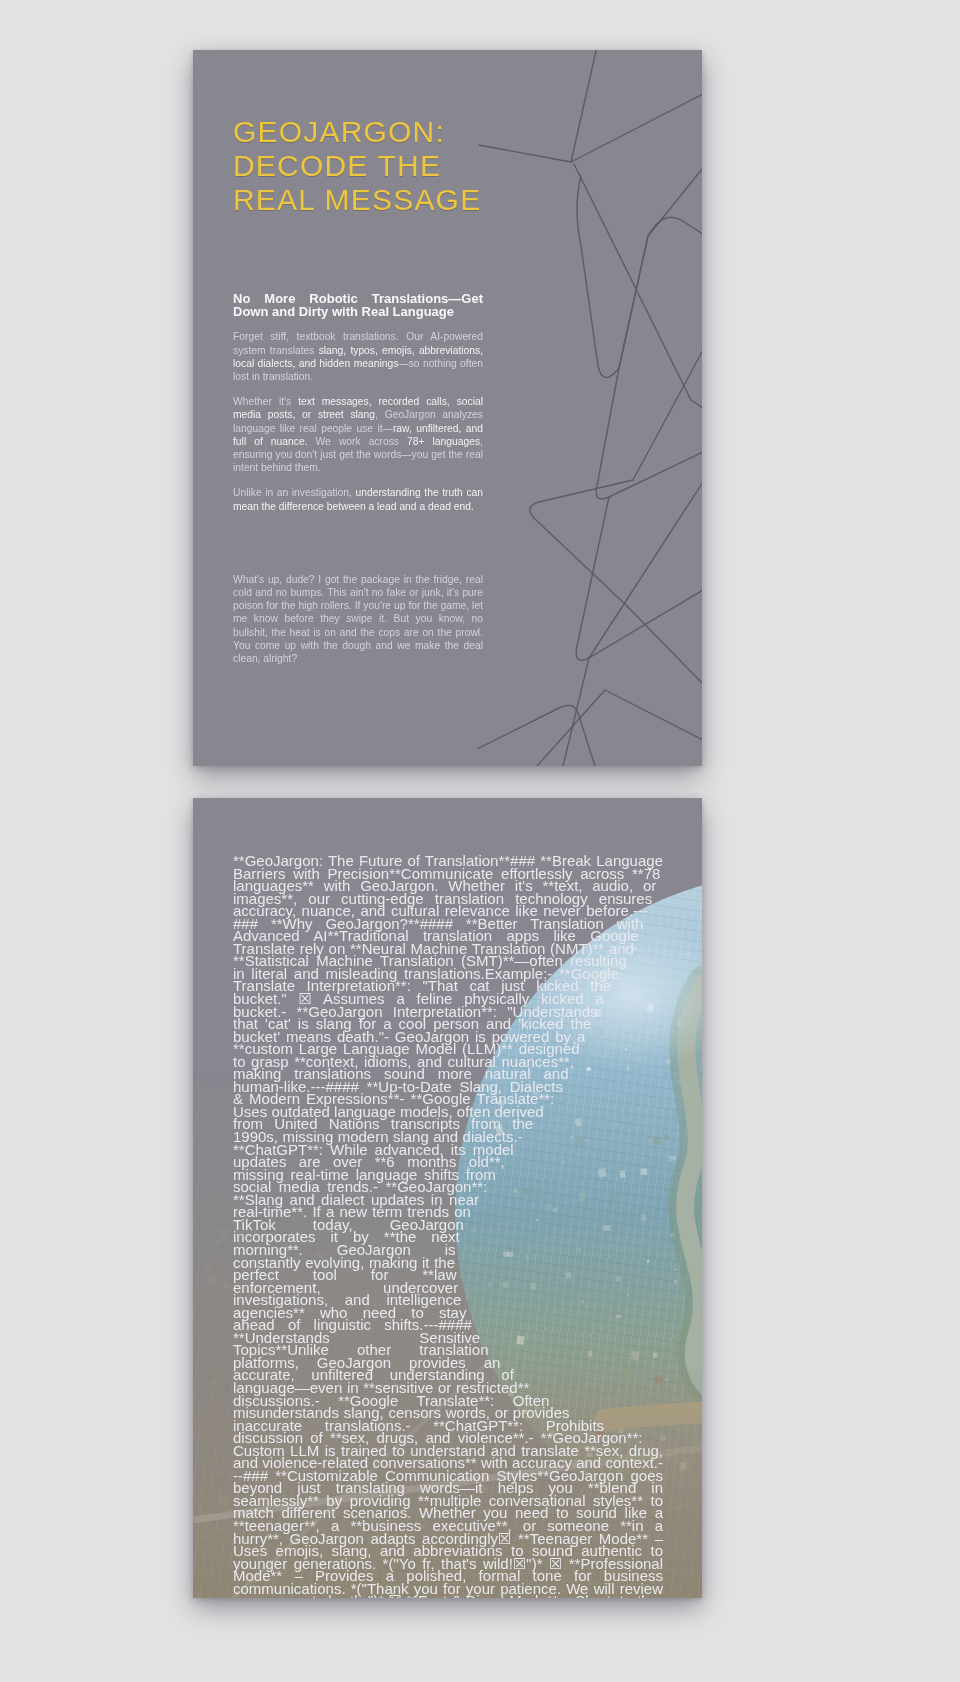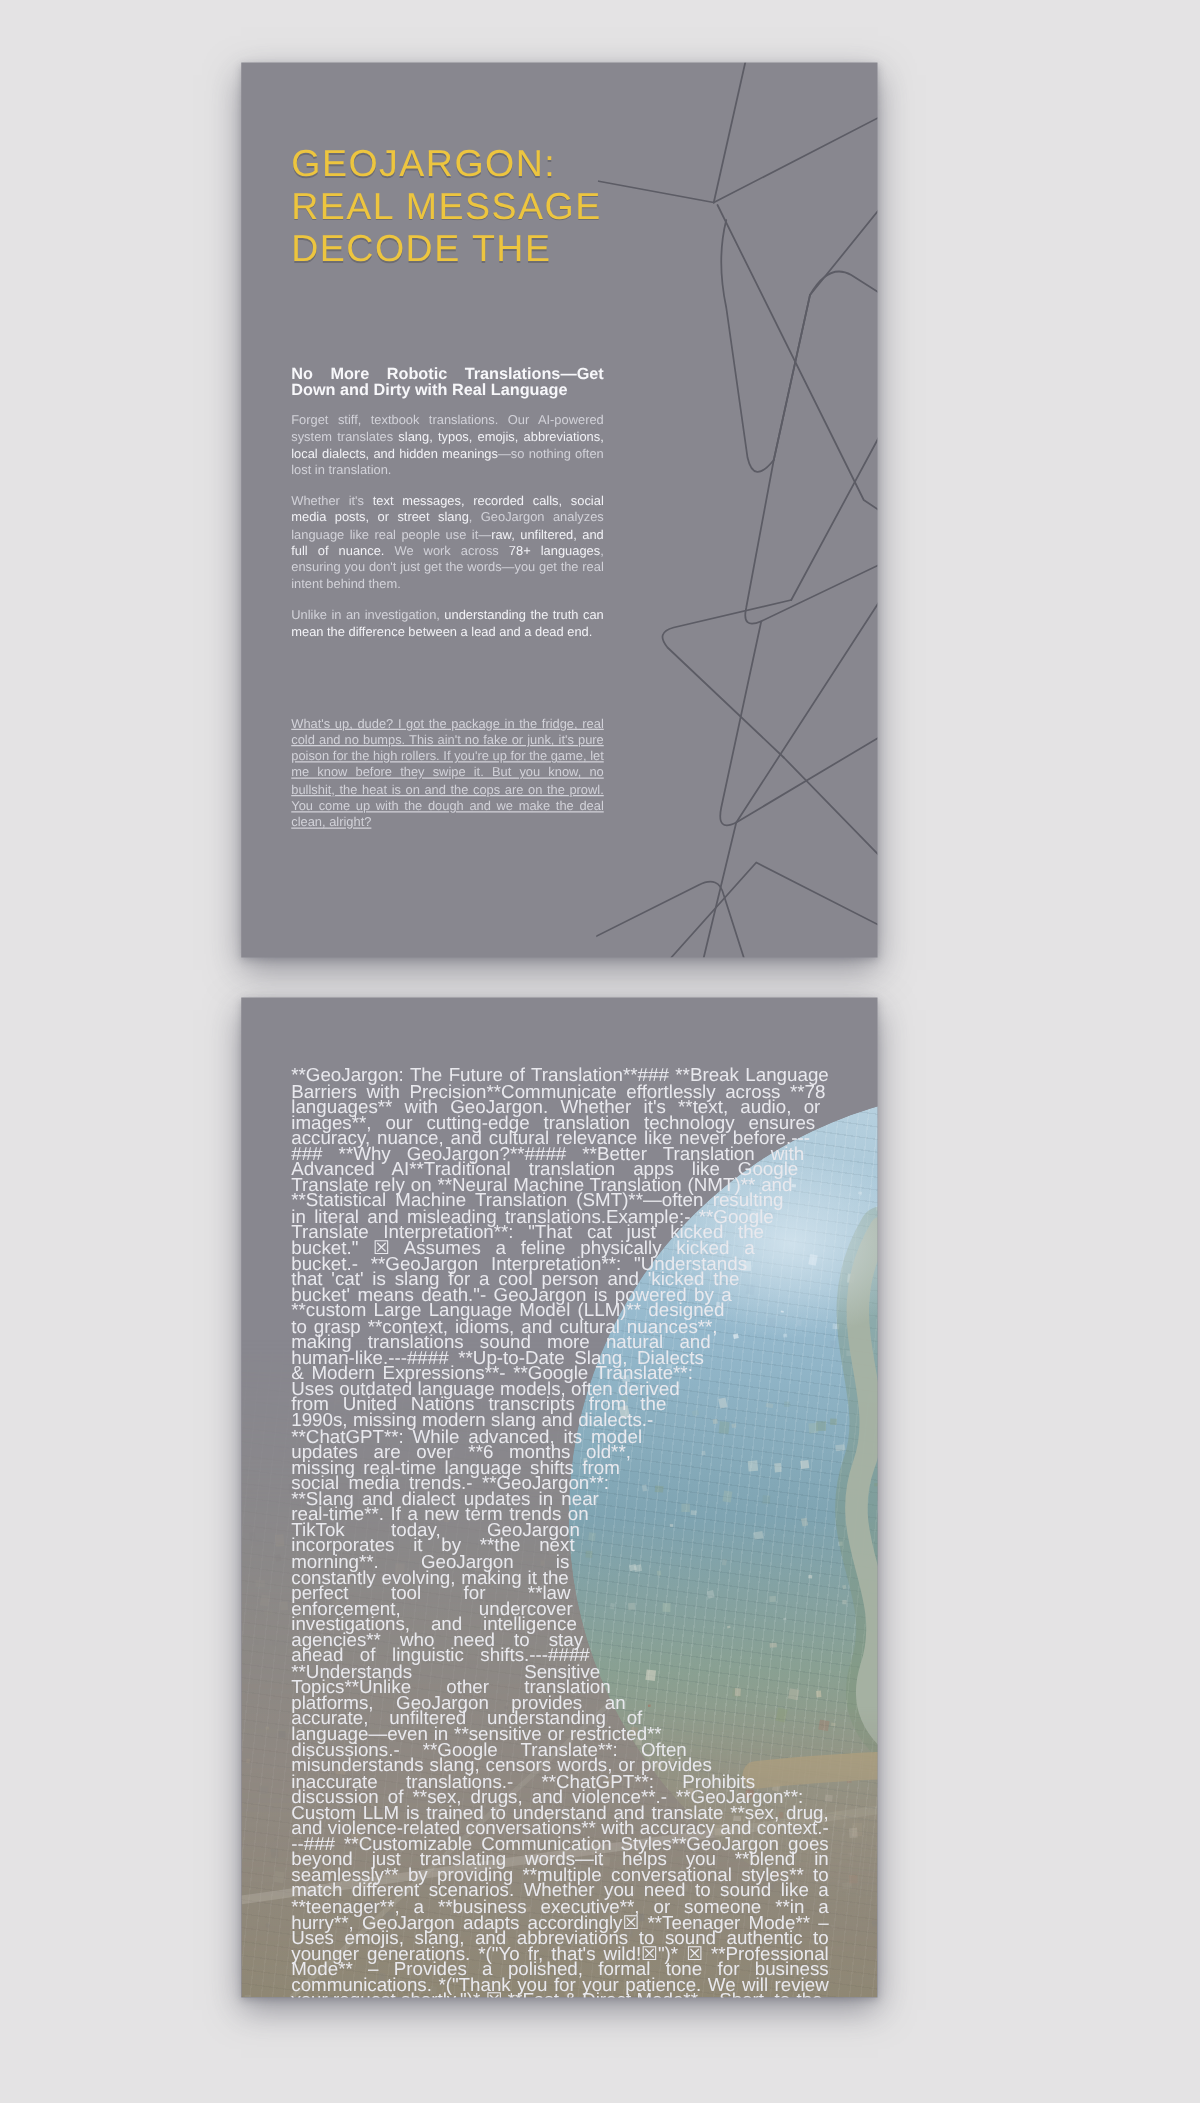--- a/index.html
+++ b/index.html
@@ -17,21 +17,21 @@
   .page2{top:798px;height:800px;}
 
   
   .p1-col{position:absolute;left:40px;top:65px;width:250px;}
   .p1-title{margin:0;font-size:30px;line-height:34px;font-weight:normal;
     color:#edc53f;letter-spacing:1.2px;text-shadow:0 1px 0 rgba(60,60,66,.35);}
   .p1-sub{margin:75px 0 0 0;font-size:13px;line-height:13.2px;font-weight:bold;
     color:#f7f7fa;text-align:justify;}
   .p1-body p{margin:12px 0 0 0;font-size:10.3px;line-height:13.2px;
     color:#d2d2d9;text-align:justify;}
-  .p1-body p.example{margin-top:60px;text-decoration:underline;}
+  .p1-body p.example{margin-top:60px;}
   .p1-body .b{font-weight:normal;color:#f2f2f6;}
   .lineart{position:absolute;right:0;top:0;width:225px;height:716px;}
 
   
   .p2-faint{position:absolute;inset:0;
     background:
       repeating-linear-gradient(96deg, rgba(255,255,255,.05) 0 1px, transparent 1px 9px),
       repeating-linear-gradient(8deg, rgba(50,45,38,.06) 0 1px, transparent 1px 11px),
       linear-gradient(180deg,#8b8a90 0%,#8e8a80 55%,#93897a 80%,#90876f 100%);
     -webkit-mask-image:linear-gradient(180deg,transparent 0%,transparent 34%,rgba(0,0,0,.55) 62%,rgba(0,0,0,.85) 100%);
@@ -84,22 +84,22 @@
       <path d="M112,608 L86,716"></path>
       <path d="M150,556 L226,634"></path>
       <path d="M-2,700 L82,658 Q98,650 102,666 L118,716"></path>
       <path d="M60,716 L128,640 L226,690"></path>
     </g>
   </svg>
 
   <div class="p1-col">
     <h1 class="p1-title">
       <div>GEOJARGON:</div>
+      <div>DECODE THE</div>
       <div>REAL MESSAGE</div>
-      <div>DECODE THE</div>
     </h1>
     <p class="p1-sub">No More Robotic Translations—Get Down and Dirty with Real Language</p>
     <div class="p1-body">
       <p><span>Forget stiff, textbook translations. Our AI-powered system translates </span><span class="b">slang, typos, emojis, abbreviations, local dialects, and hidden meanings</span><span>—so nothing often lost in translation.</span></p>
       <p><span>Whether it's </span><span class="b">text messages, recorded calls, social media posts, or street slang</span><span>, GeoJargon analyzes language like real people use it—</span><span class="b">raw, unfiltered, and full of nuance.</span><span> We work across </span><span class="b">78+ languages</span><span>, ensuring you don't just get the words—you get the real intent behind them.</span></p>
       <p><span>Unlike in an investigation, </span><span class="b">understanding the truth can mean the difference between a lead and a dead end.</span></p>
       <p class="example">What's up, dude? I got the package in the fridge, real cold and no bumps. This ain't no fake or junk, it's pure poison for the high rollers. If you're up for the game, let me know before they swipe it. But you know, no bullshit, the heat is on and the cops are on the prowl. You come up with the dough and we make the deal clean, alright?</p>
     </div>
   </div>
 </div>

